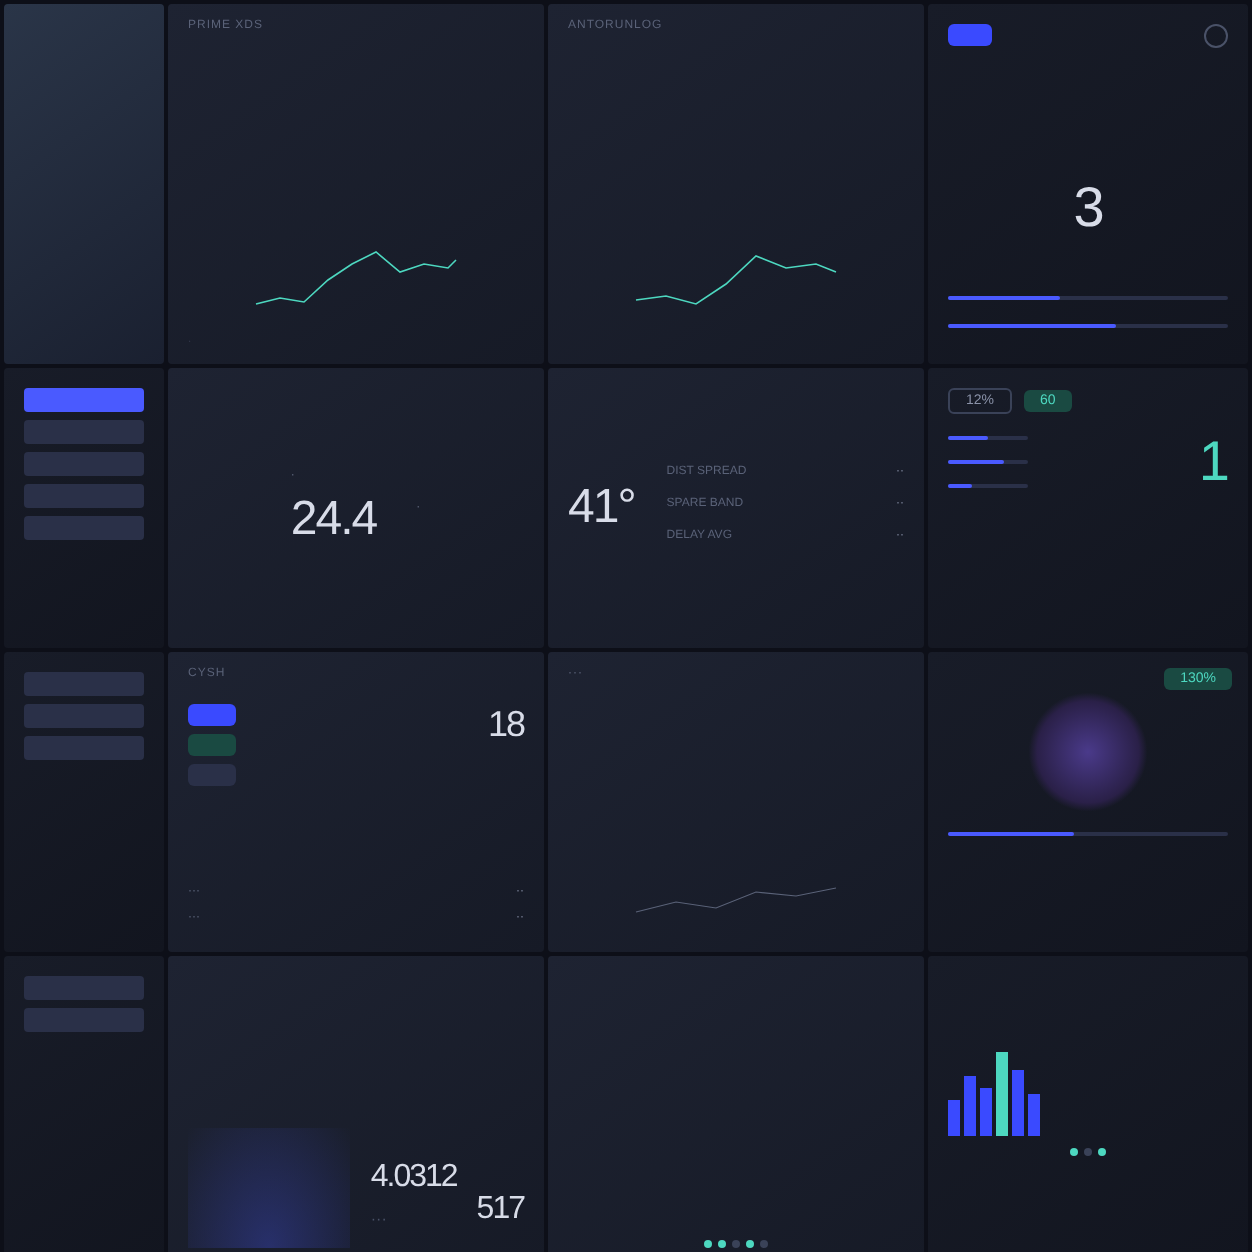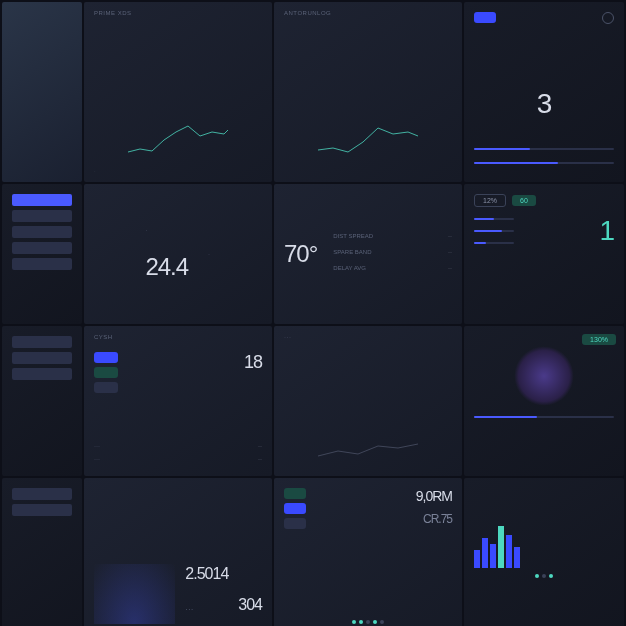--- a/index.html
+++ b/index.html
@@ -28,21 +28,21 @@
 .dots{display:flex;gap:3px;justify-content:center;margin-top:6px}
 .dot{width:4px;height:4px;border-radius:50%;background:#3a4258}
 .dot.on{background:#4dd8c0}
 .side-item{height:12px;background:#2a3048;border-radius:2px;margin-bottom:4px}
 .side-item.active{background:#4a5aff}
 .tick{font-size:5px;color:#3a4258;position:absolute}
 .list-row{display:flex;justify-content:space-between;font-size:6px;color:#5a6278;margin-bottom:4px}
 .list-row span:last-child{color:#7a8298}
 svg{display:block}
 .center{display:flex;align-items:center;justify-content:center;height:100%}
-.stack{display:flex;flex-direction:column;gap:20px}
+.stack{display:flex;flex-direction:column;gap:5px}
 .spread{display:flex;justify-content:space-between;align-items:flex-start}
 .circle-icon{width:12px;height:12px;border:1px solid #4a5268;border-radius:50%}
 </style>
 </head>
 <body>
 
 <div class="grid">
 
   <div class="panel img"></div>
 
@@ -96,21 +96,21 @@
       <span class="label">·</span>
       <span class="metric">24.4</span>
     </div>
     <div class="stack">
       <span class="label">·</span>
     </div>
   </div>
 
   <div class="panel" style="display:flex;gap:16px">
     <div class="stack" style="justify-content:center">
-      <span class="metric">70°</span>
+      <span class="metric">41°</span>
     </div>
     <div class="stack" style="flex:1;justify-content:center;gap:6px">
       <div class="list-row">
           <span>DIST SPREAD</span>
           <span>··</span>
         </div>
       <div class="list-row">
           <span>SPARE BAND</span>
           <span>··</span>
         </div>
@@ -190,40 +190,29 @@
   <div class="panel dark">
     <div class="side-item"></div>
     <div class="side-item"></div>
   </div>
 
   <div class="panel" style="display:flex;gap:10px">
     <div style="flex:1;position:relative">
       <div class="glow"></div>
     </div>
     <div class="stack" style="justify-content:flex-end;padding-bottom:10px">
-      <span class="metric" style="font-size:16px">2.5014</span>
+      <span class="metric" style="font-size:16px">4.0312</span>
       <span class="sub">···</span>
     </div>
     <div class="stack" style="justify-content:flex-end;padding-bottom:10px">
-      <span class="metric" style="font-size:16px">304</span>
-    </div>
-  </div>
-
-  <div class="panel">
-    <div class="spread">
-      <div class="stack" style="gap:4px">
-        <span class="pill teal">&nbsp;&nbsp;&nbsp;</span>
-        <span class="pill blue">&nbsp;&nbsp;&nbsp;</span>
-        <span class="pill dim">&nbsp;&nbsp;&nbsp;</span>
-      </div>
-      <div class="stack" style="gap:8px;align-items:flex-end">
-        <span class="metric" style="font-size:14px">9,0RM</span>
-        <span class="metric" style="font-size:12px;color:#7a8298">CR.75</span>
-      </div>
-    </div>
+      <span class="metric" style="font-size:16px">517</span>
+    </div>
+  </div>
+
+  <div class="panel">
     <div class="dots" style="position:absolute;bottom:10px;left:0;right:0">
       <div class="dot on"></div>
       <div class="dot on"></div>
       <div class="dot"></div>
       <div class="dot on"></div>
       <div class="dot"></div>
     </div>
   </div>
 
   <div class="panel dark">

